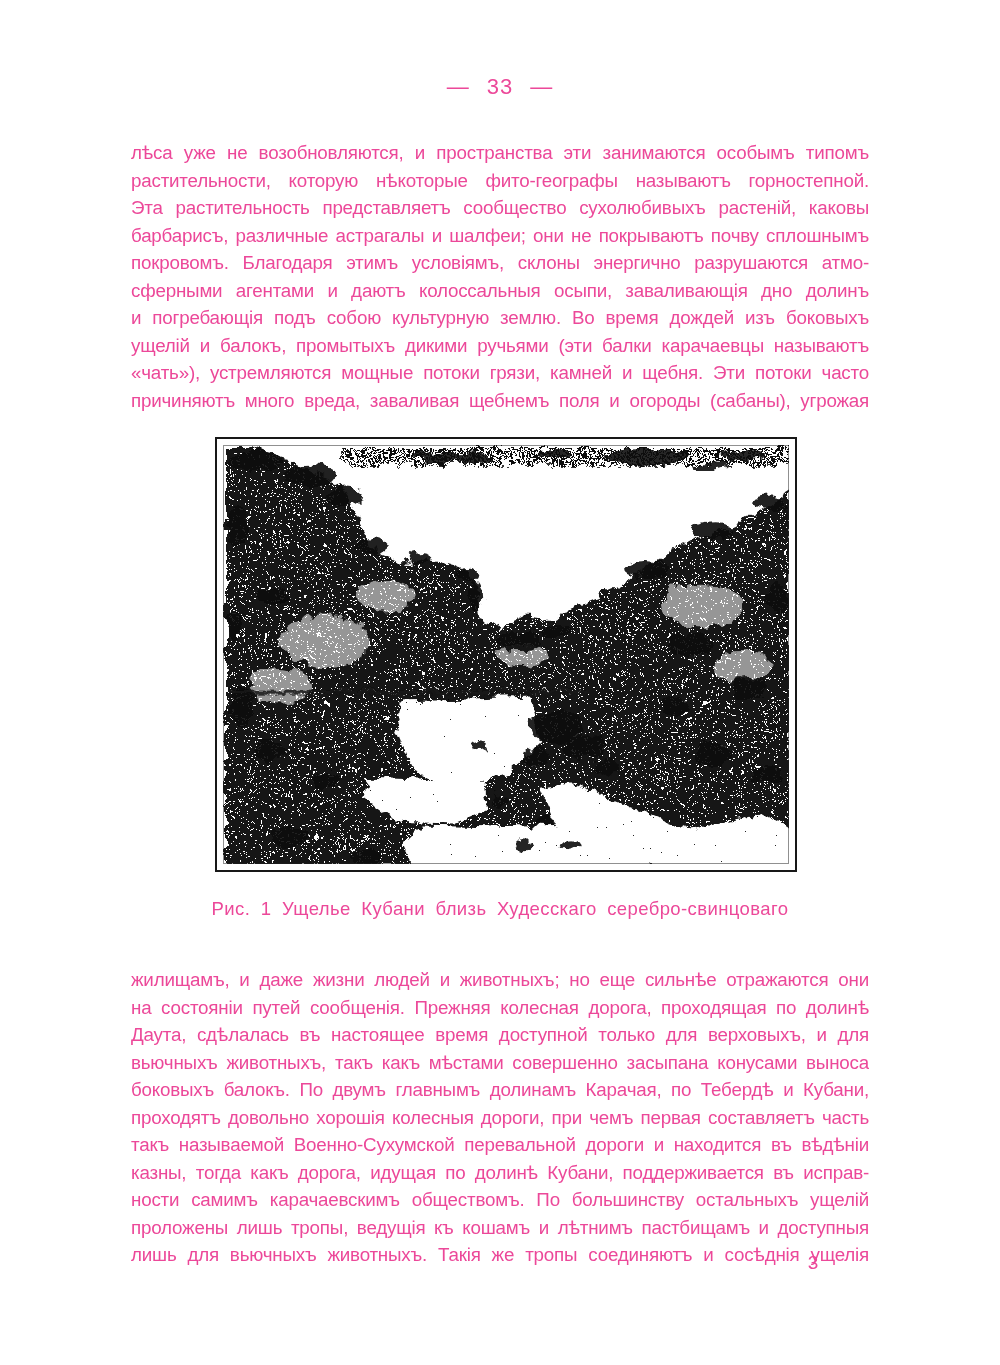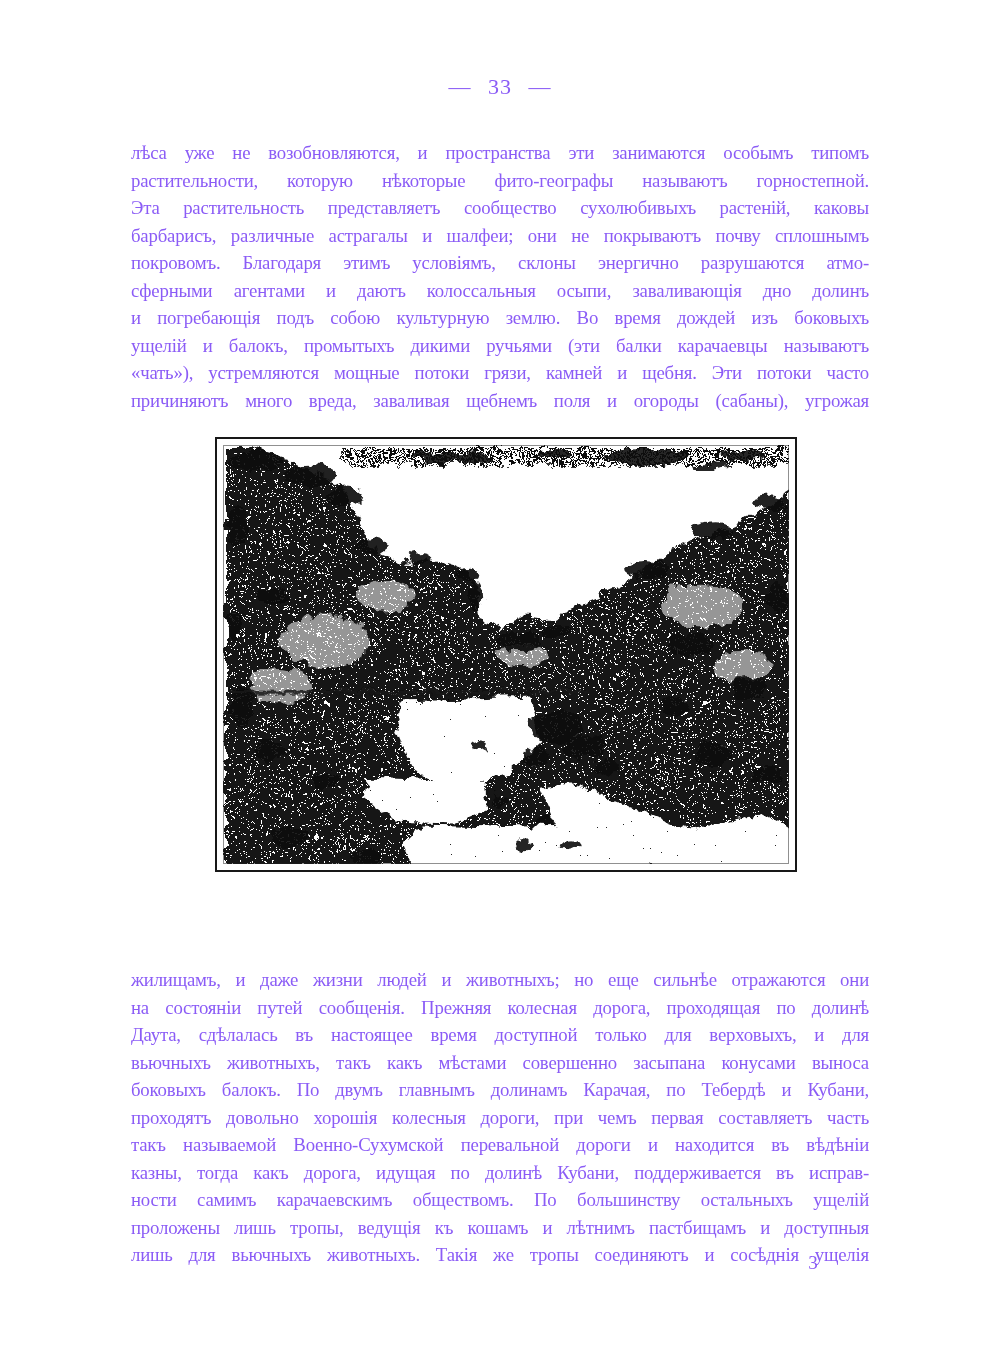--- a/index.html
+++ b/index.html
@@ -1,20 +1,20 @@
 <!DOCTYPE html>
 <html><head>
 <meta charset="utf-8">
 <style>
   html,body { margin:0; padding:0; }
   body { width:1000px; height:1365px; background:#ffffff; overflow:hidden; }
   .page {
     position:relative; width:1000px; height:1365px; background:#ffffff;
-    font-family:Liberation Serif, serif;
-    color:#8b5cf6;
+    font-family:Liberation Sans, sans-serif;
+    color:#ec4899;
     -webkit-font-smoothing:antialiased;
   }
   .pgnum {
     position:absolute; top:74px; left:0; width:1000px;
     text-align:center; font-size:22px; letter-spacing:1px; word-spacing:10px;
   }
   .textblock {
     position:absolute; left:131px; width:738px;
     font-size:18.8px; line-height:27.5px; letter-spacing:-0.2px;
   }
@@ -192,20 +192,21 @@
         <ellipse cx="322" cy="378" rx="9" ry="6"></ellipse>
         <ellipse cx="346" cy="402" rx="10" ry="7"></ellipse>
         <ellipse cx="302" cy="402" rx="8" ry="5"></ellipse>
       </g>
 
       <rect x="0.5" y="0.5" width="569" height="422" fill="none" stroke="#222" stroke-width="1" opacity="0.5"></rect>
     </svg>
   </div>
 
   <div class="caption">
+    <div>Рис. 1 Ущелье Кубани близь Худесскаго серебро-свинцоваго</div>
   </div>
 
   <div class="textblock" id="p2">
     <div class="line">жилищамъ, и даже жизни людей и животныхъ; но еще сильнѣе отражаются они</div>
     <div class="line">на состояніи путей сообщенія. Прежняя колесная дорога, проходящая по долинѣ</div>
     <div class="line">Даута, сдѣлалась въ настоящее время доступной только для верховыхъ, и для</div>
     <div class="line">вьючныхъ животныхъ, такъ какъ мѣстами совершенно засыпана конусами выноса</div>
     <div class="line">боковыхъ балокъ. По двумъ главнымъ долинамъ Карачая, по Тебердѣ и Кубани,</div>
     <div class="line">проходятъ довольно хорошія колесныя дороги, при чемъ первая составляетъ часть</div>
     <div class="line">такъ называемой Военно-Сухумской перевальной дороги и находится въ вѣдѣніи</div>

